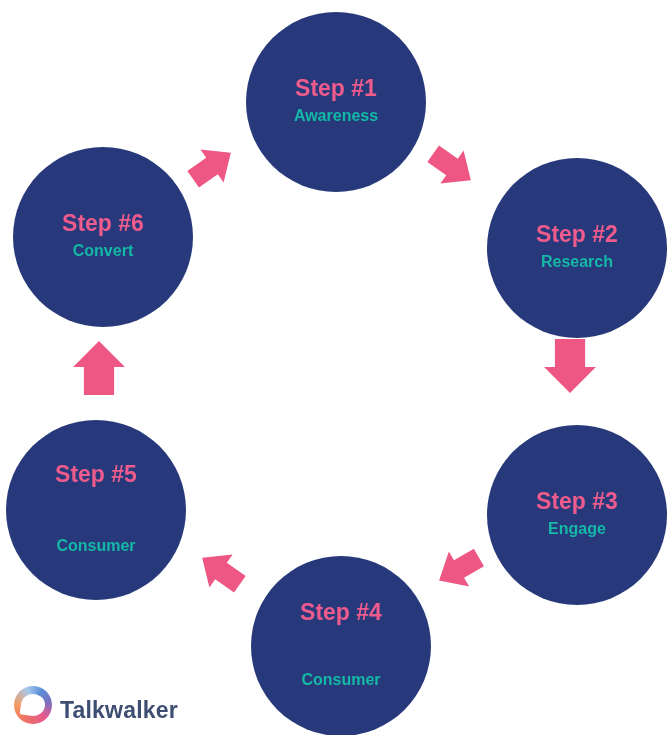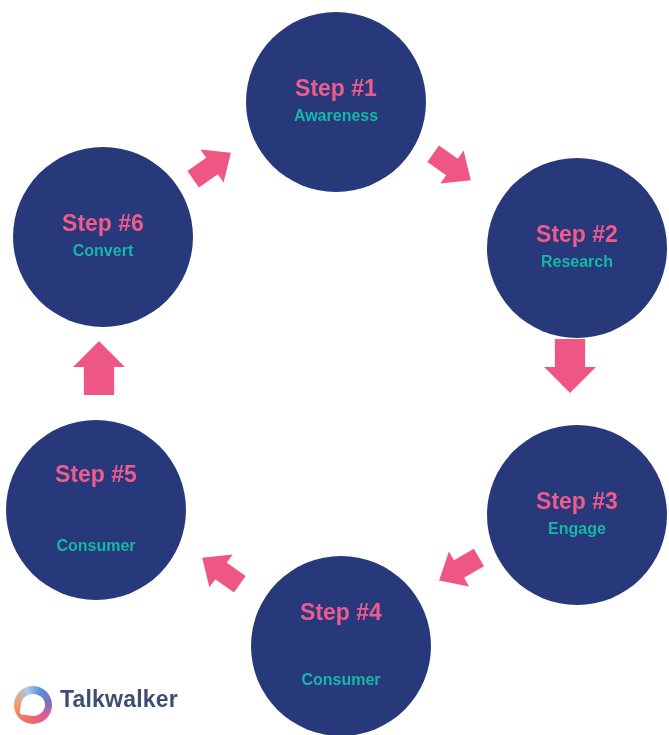--- a/index.html
+++ b/index.html
@@ -50,21 +50,21 @@
   .a12{left:452px;top:167px;transform:translate(-50%,-50%) rotate(35deg);}
   .a23{left:570px;top:366px;transform:translate(-50%,-50%) rotate(90deg);}
   .a34{left:459px;top:569px;transform:translate(-50%,-50%) rotate(150deg);}
   .a45{left:221px;top:571px;transform:translate(-50%,-50%) rotate(215deg);}
   .a56{left:99px;top:368px;transform:translate(-50%,-50%) rotate(270deg);}
   .a61{left:212px;top:166px;transform:translate(-50%,-50%) rotate(325deg);}
   .arrow polygon{fill:var(--pink);}
 
   .logo{
     position:absolute;left:14px;top:686px;
-    display:flex;align-items:flex-start;gap:8px;
+    display:flex;align-items:flex-end;gap:8px;
   }
   .logo-icon{
     width:38px;height:38px;border-radius:50%;
     background:conic-gradient(from -90deg,
       #f49a5e 0deg, #a8c8ec 70deg, #5b8ed9 120deg, #7a6fc0 170deg,
       #e75a8e 225deg, #ed7264 300deg, #f49a5e 360deg);
     position:relative;flex:0 0 auto;
   }
   .logo-icon::after{
     content:"";position:absolute;left:7px;top:8px;right:7px;bottom:8px;

